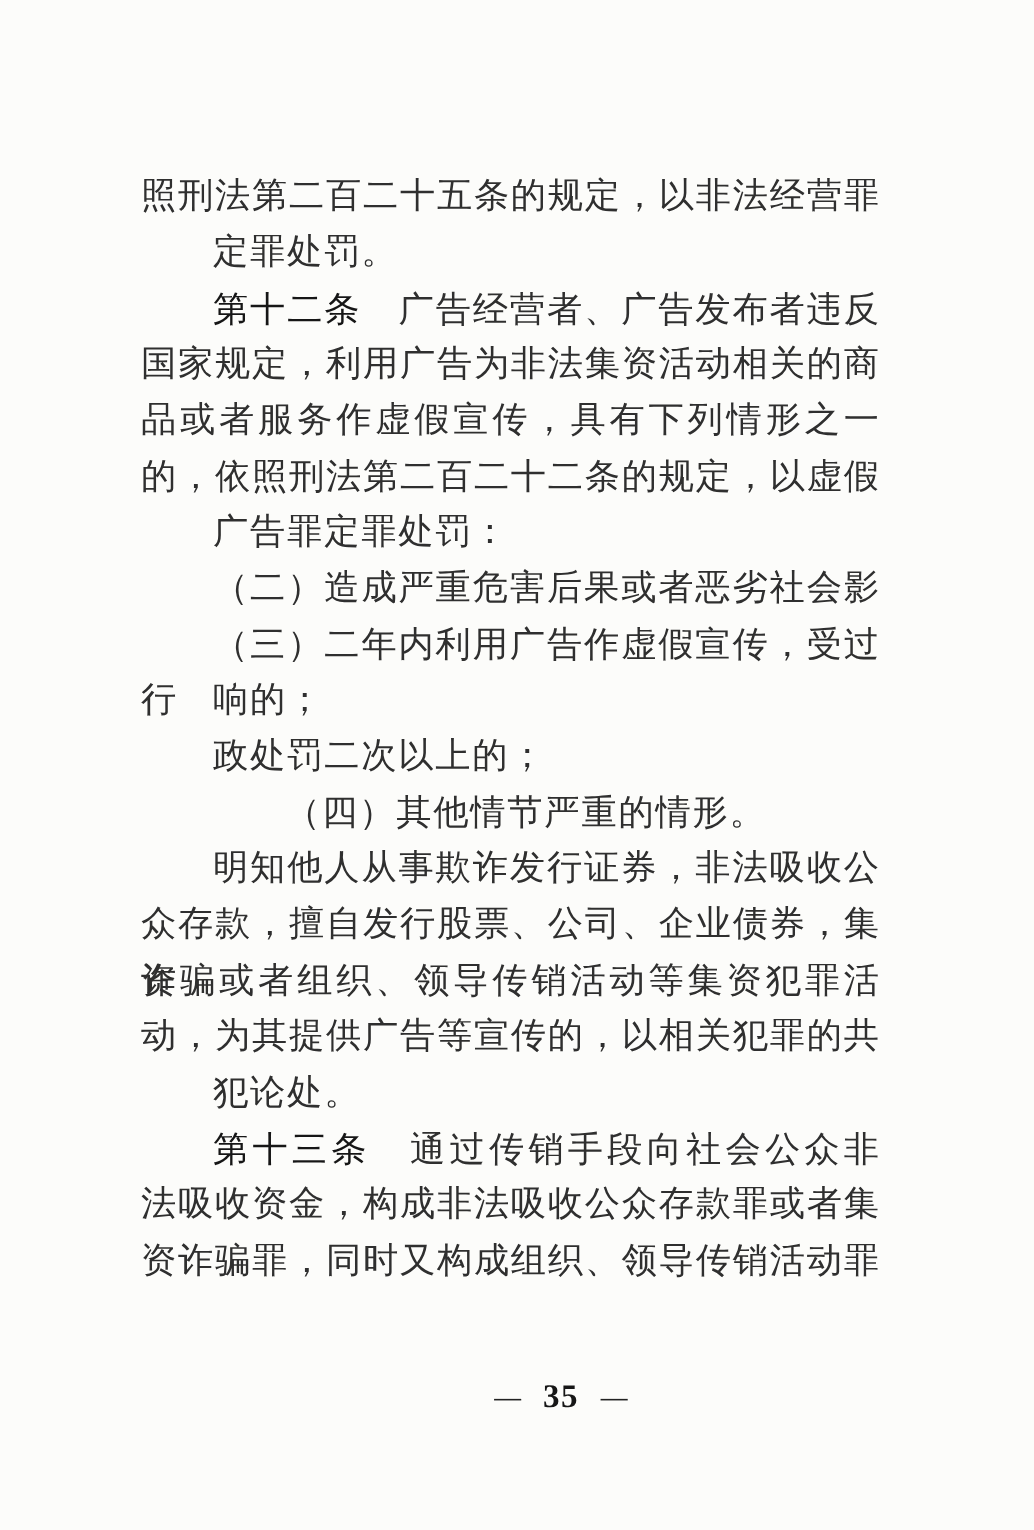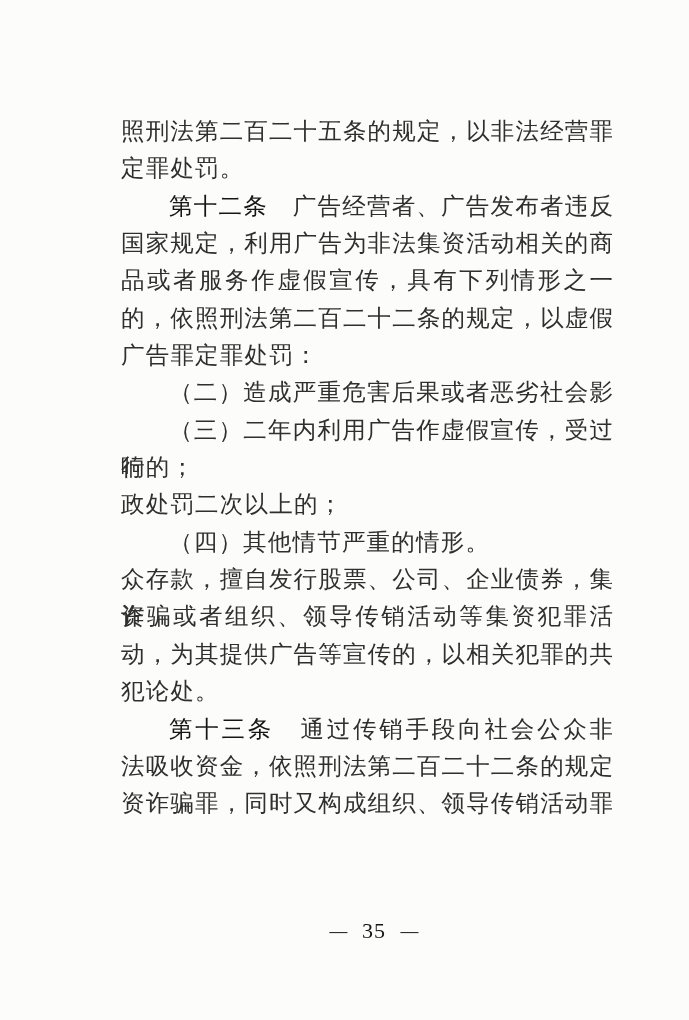--- a/index.html
+++ b/index.html
@@ -11,41 +11,42 @@
     position: relative;
     width: 689px;
     height: 1020px;
     background: #fcfcfa;
     overflow: hidden;
     font-family: "Liberation Serif", "DejaVu Serif", serif;
     color: #2f2f2f;
   }
   .text-block {
     position: absolute;
-    left: 121px;
+    left: 94px;
     top: 113px;
     width: 492px;
   }
   .line {
     line-height: 37.35px;
     font-size: 23.5px;
     white-space: nowrap;
     height: 37.35px;
   }
   
   .line.j {
     white-space: normal;
     text-align: justify;
     text-align-last: justify;
     text-justify: inter-character;
   }
   
   .line.l {
     text-align: left;
     letter-spacing: 1.2px;
+    margin-left: 48px;
   }
   .line.ind {
     text-indent: 48px;
   }
   .article-head {
     font-family: "Liberation Sans", "DejaVu Sans", sans-serif;
     font-weight: 400;
     color: #161616;
   }
   .footer {
@@ -63,21 +64,21 @@
     gap: 13px;
   }
   .footer .dash {
     font-size: 21px;
     color: #222222;
     line-height: 24px;
     transform: scaleX(0.85);
   }
   .footer .page-num {
     font-size: 22px;
-    font-weight: 400;
+    font-weight: 700;
     color: #161616;
     line-height: 24px;
     letter-spacing: 1px;
   }
 </style>
 </head>
 <body>
 
 <div class="page">
   <div class="text-block">
@@ -90,27 +91,28 @@
     <div class="line j"><span>品或者服务作虚假宣传，具有下列情形之一</span></div>
     <div class="line j"><span>的，依照刑法第二百二十二条的规定，以虚假</span></div>
     <div class="line l"><span>广告罪定罪处罚：</span></div>
 
     <div class="line j ind"><span>（二）造成严重危害后果或者恶劣社会影</span></div>
     <div class="line j ind"><span>（三）二年内利用广告作虚假宣传，受过行</span></div>
     <div class="line l"><span>响的；</span></div>
     <div class="line l"><span>政处罚二次以上的；</span></div>
     <div class="line l ind"><span>（四）其他情节严重的情形。</span></div>
 
+    <div class="line j ind"><span>明知他人从事欺诈发行证券，非法吸收公</span></div>
     <div class="line j"><span>众存款，擅自发行股票、公司、企业债券，集资</span></div>
     <div class="line j"><span>诈骗或者组织、领导传销活动等集资犯罪活</span></div>
     <div class="line j"><span>动，为其提供广告等宣传的，以相关犯罪的共</span></div>
     <div class="line l"><span>犯论处。</span></div>
 
     <div class="line j ind"><span class="article-head">第十三条</span><span>　通过传销手段向社会公众非</span></div>
-    <div class="line j"><span>法吸收资金，依照刑法第二百二十二条的规定</span></div>
+    <div class="line j"><span>法吸收资金，构成非法吸收公众存款罪或者集</span></div>
     <div class="line j"><span>资诈骗罪，同时又构成组织、领导传销活动罪</span></div>
 
   </div>
 
   <div class="footer">
     <span class="footer-inner">
       <span class="dash">—</span>
       <span class="page-num">35</span>
       <span class="dash">—</span>
     </span>

